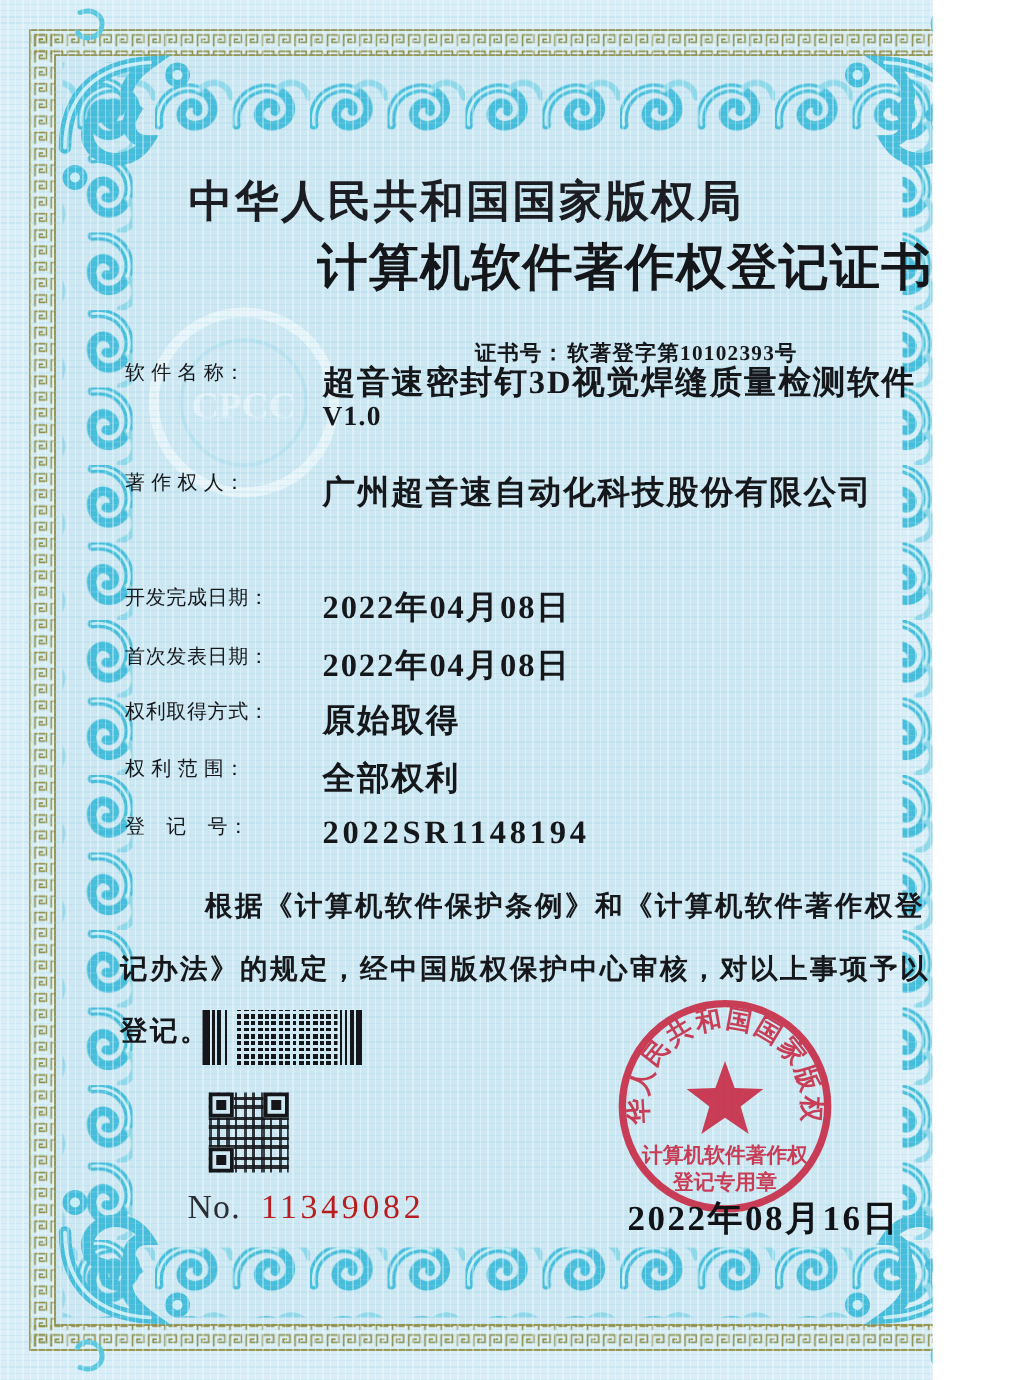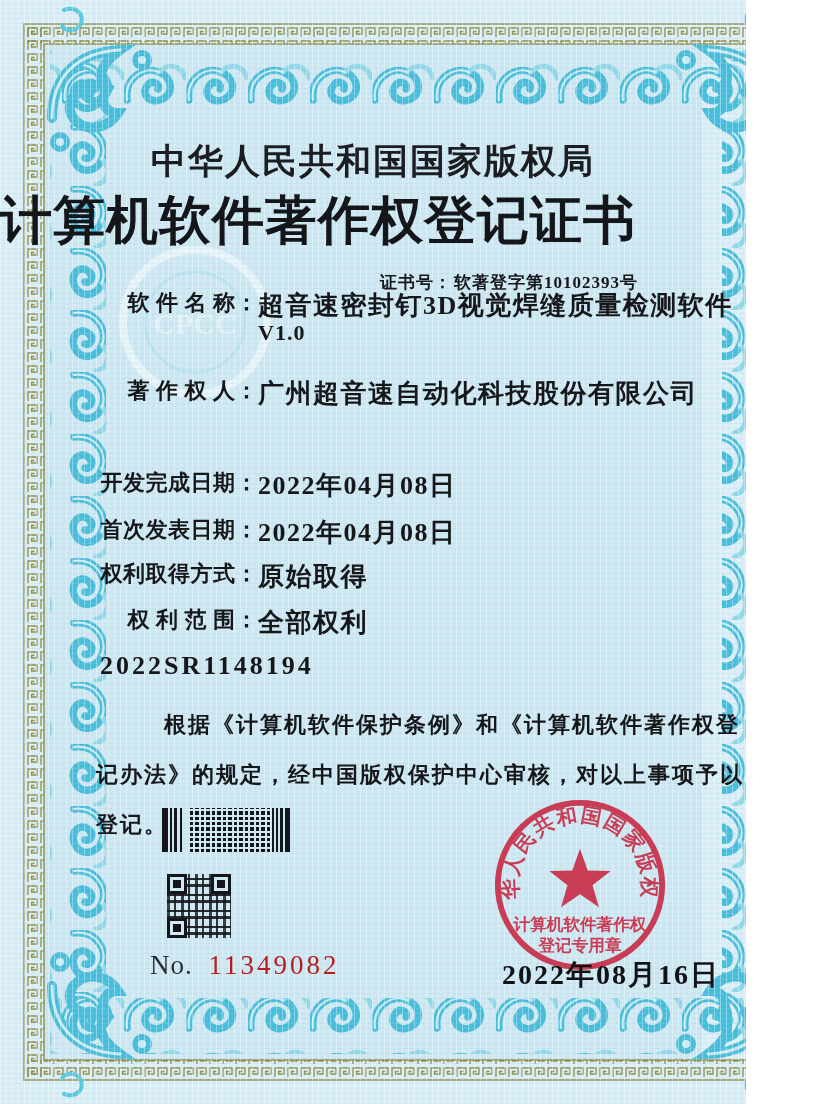--- a/index.html
+++ b/index.html
@@ -18,33 +18,33 @@
   }
   .paper{position:absolute;inset:44px;background:#cde8f2;z-index:0;}
   .deco{position:absolute;left:0;top:0;z-index:1;}
   .content{position:absolute;inset:0;z-index:3;}
 
   .authority{
     position:absolute;top:138px;left:0;width:100%;text-align:center;
     font-size:35px;font-weight:bold;letter-spacing:2px;color:#1b1d22;
   }
   .cert-title{
-    position:absolute;top:186px;left:0;width:100%;text-align:left;
-    font-size:52px;font-weight:bold;letter-spacing:1px;color:#14161a;
+    position:absolute;top:186px;left:0;width:100%;text-align:right;
+    font-size:40px;font-weight:bold;letter-spacing:1px;color:#14161a;
   }
   .cert-no{
     position:absolute;top:251px;right:108px;
     font-size:17px;font-weight:bold;letter-spacing:1px;white-space:pre;
   }
   .cert-no .v{margin-left:2px;text-align:center;}
 
   .row{position:absolute;left:100px;display:flex;align-items:flex-start;}
   .row .lab{
-    width:158px;flex:0 0 158px;font-size:22px;font-weight:bold;
-    white-space:pre;letter-spacing:0.5px;text-align:right;
+    width:158px;flex:0 0 158px;font-size:16px;font-weight:normal;
+    white-space:pre;letter-spacing:0.5px;
   }
   .row .val{font-size:26px;font-weight:bold;letter-spacing:1.5px;white-space:pre;}
   .val-wide{letter-spacing:3px !important;}
   .version-line{position:absolute;left:258px;top:320px;font-size:22px;font-weight:bold;letter-spacing:1px;}
 
   .statement{
     position:absolute;left:96px;top:700px;width:648px;
     font-size:22px;line-height:50px;font-weight:600;
     letter-spacing:2px;text-indent:68px;
   }
@@ -180,20 +180,21 @@
       <span class="lab">权利取得方式：</span>
       <span class="val">原始取得</span>
     </div>
 
     <div class="row" style="top:605px;">
       <span class="lab">权 利 范 围：</span>
       <span class="val">全部权利</span>
     </div>
 
     <div class="row" style="top:651px;">
+      <span class="lab">登　记　号：</span>
       <span class="val val-wide">2022SR1148194</span>
     </div>
 
     <div class="statement">根据《计算机软件保护条例》和《计算机软件著作权登记办法》的规定，经中国版权保护中心审核，对以上事项予以登记。</div>
 
     <div class="barcode">
       <div class="bc-left"></div>
       <div class="bc-mid"></div>
       <div class="bc-right"></div>
     </div>

